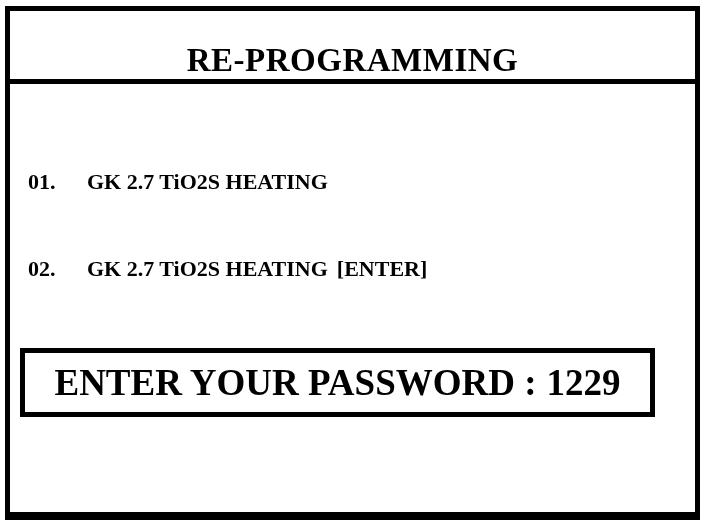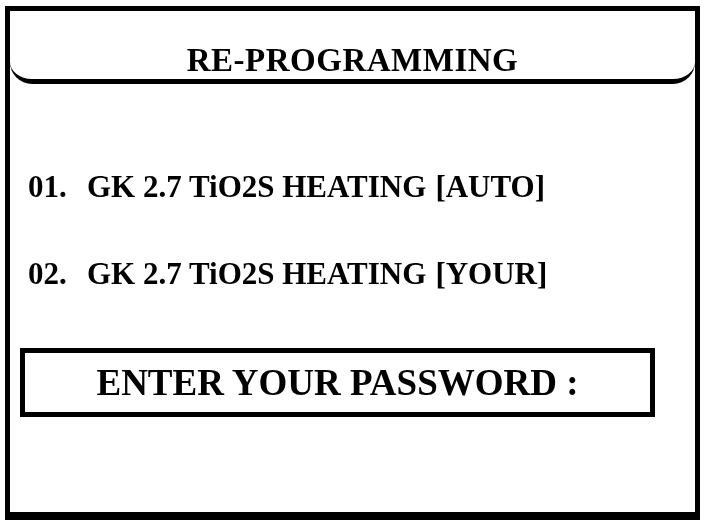--- a/index.html
+++ b/index.html
@@ -31,35 +31,34 @@
     left: 0;
     right: 0;
     top: 0;
     height: 66px;
     border-bottom: 5px solid #000000;
     display: flex;
     justify-content: center;
     align-items: flex-end;
     padding-bottom: 2px;
     box-sizing: content-box;
-    border-radius: 22px;
   }
   .title-text {
     font-size: 33px;
     font-weight: bold;
     line-height: 1;
     letter-spacing: 0.5px;
     white-space: pre;
   }
   .menu-item {
     position: absolute;
     left: 18px;
     display: flex;
     align-items: baseline;
-    font-size: 31px;
+    font-size: 22px;
     font-weight: bold;
     line-height: 1;
     white-space: pre;
   }
   .menu-item.item-1 { top: 160px; }
   .menu-item.item-2 { top: 235px; margin-top: 12px; }
   .mi-num {
     display: inline-block;
     width: 59px;
   }
@@ -92,26 +91,26 @@
 
 <div class="frame">
 
   <div class="title-band">
     <span class="title-text">RE-PROGRAMMING</span>
   </div>
 
   <div class="menu-item item-1">
     <span class="mi-num">01.</span>
     <span class="mi-name">GK 2.7 TiO2S HEATING</span>
-    <span class="mi-status">[AUTO]</span>
   </div>
 
   <div class="menu-item item-2">
     <span class="mi-num">02.</span>
     <span class="mi-name">GK 2.7 TiO2S HEATING</span>
-    <span class="mi-status">[YOUR]</span>
+    <span class="mi-status">[ENTER]</span>
   </div>
 
   <div class="password-box">
     <span class="pw-label">ENTER YOUR PASSWORD :</span>
+    <span class="pw-value">1229</span>
   </div>
 
 </div>
 
 </body></html>

